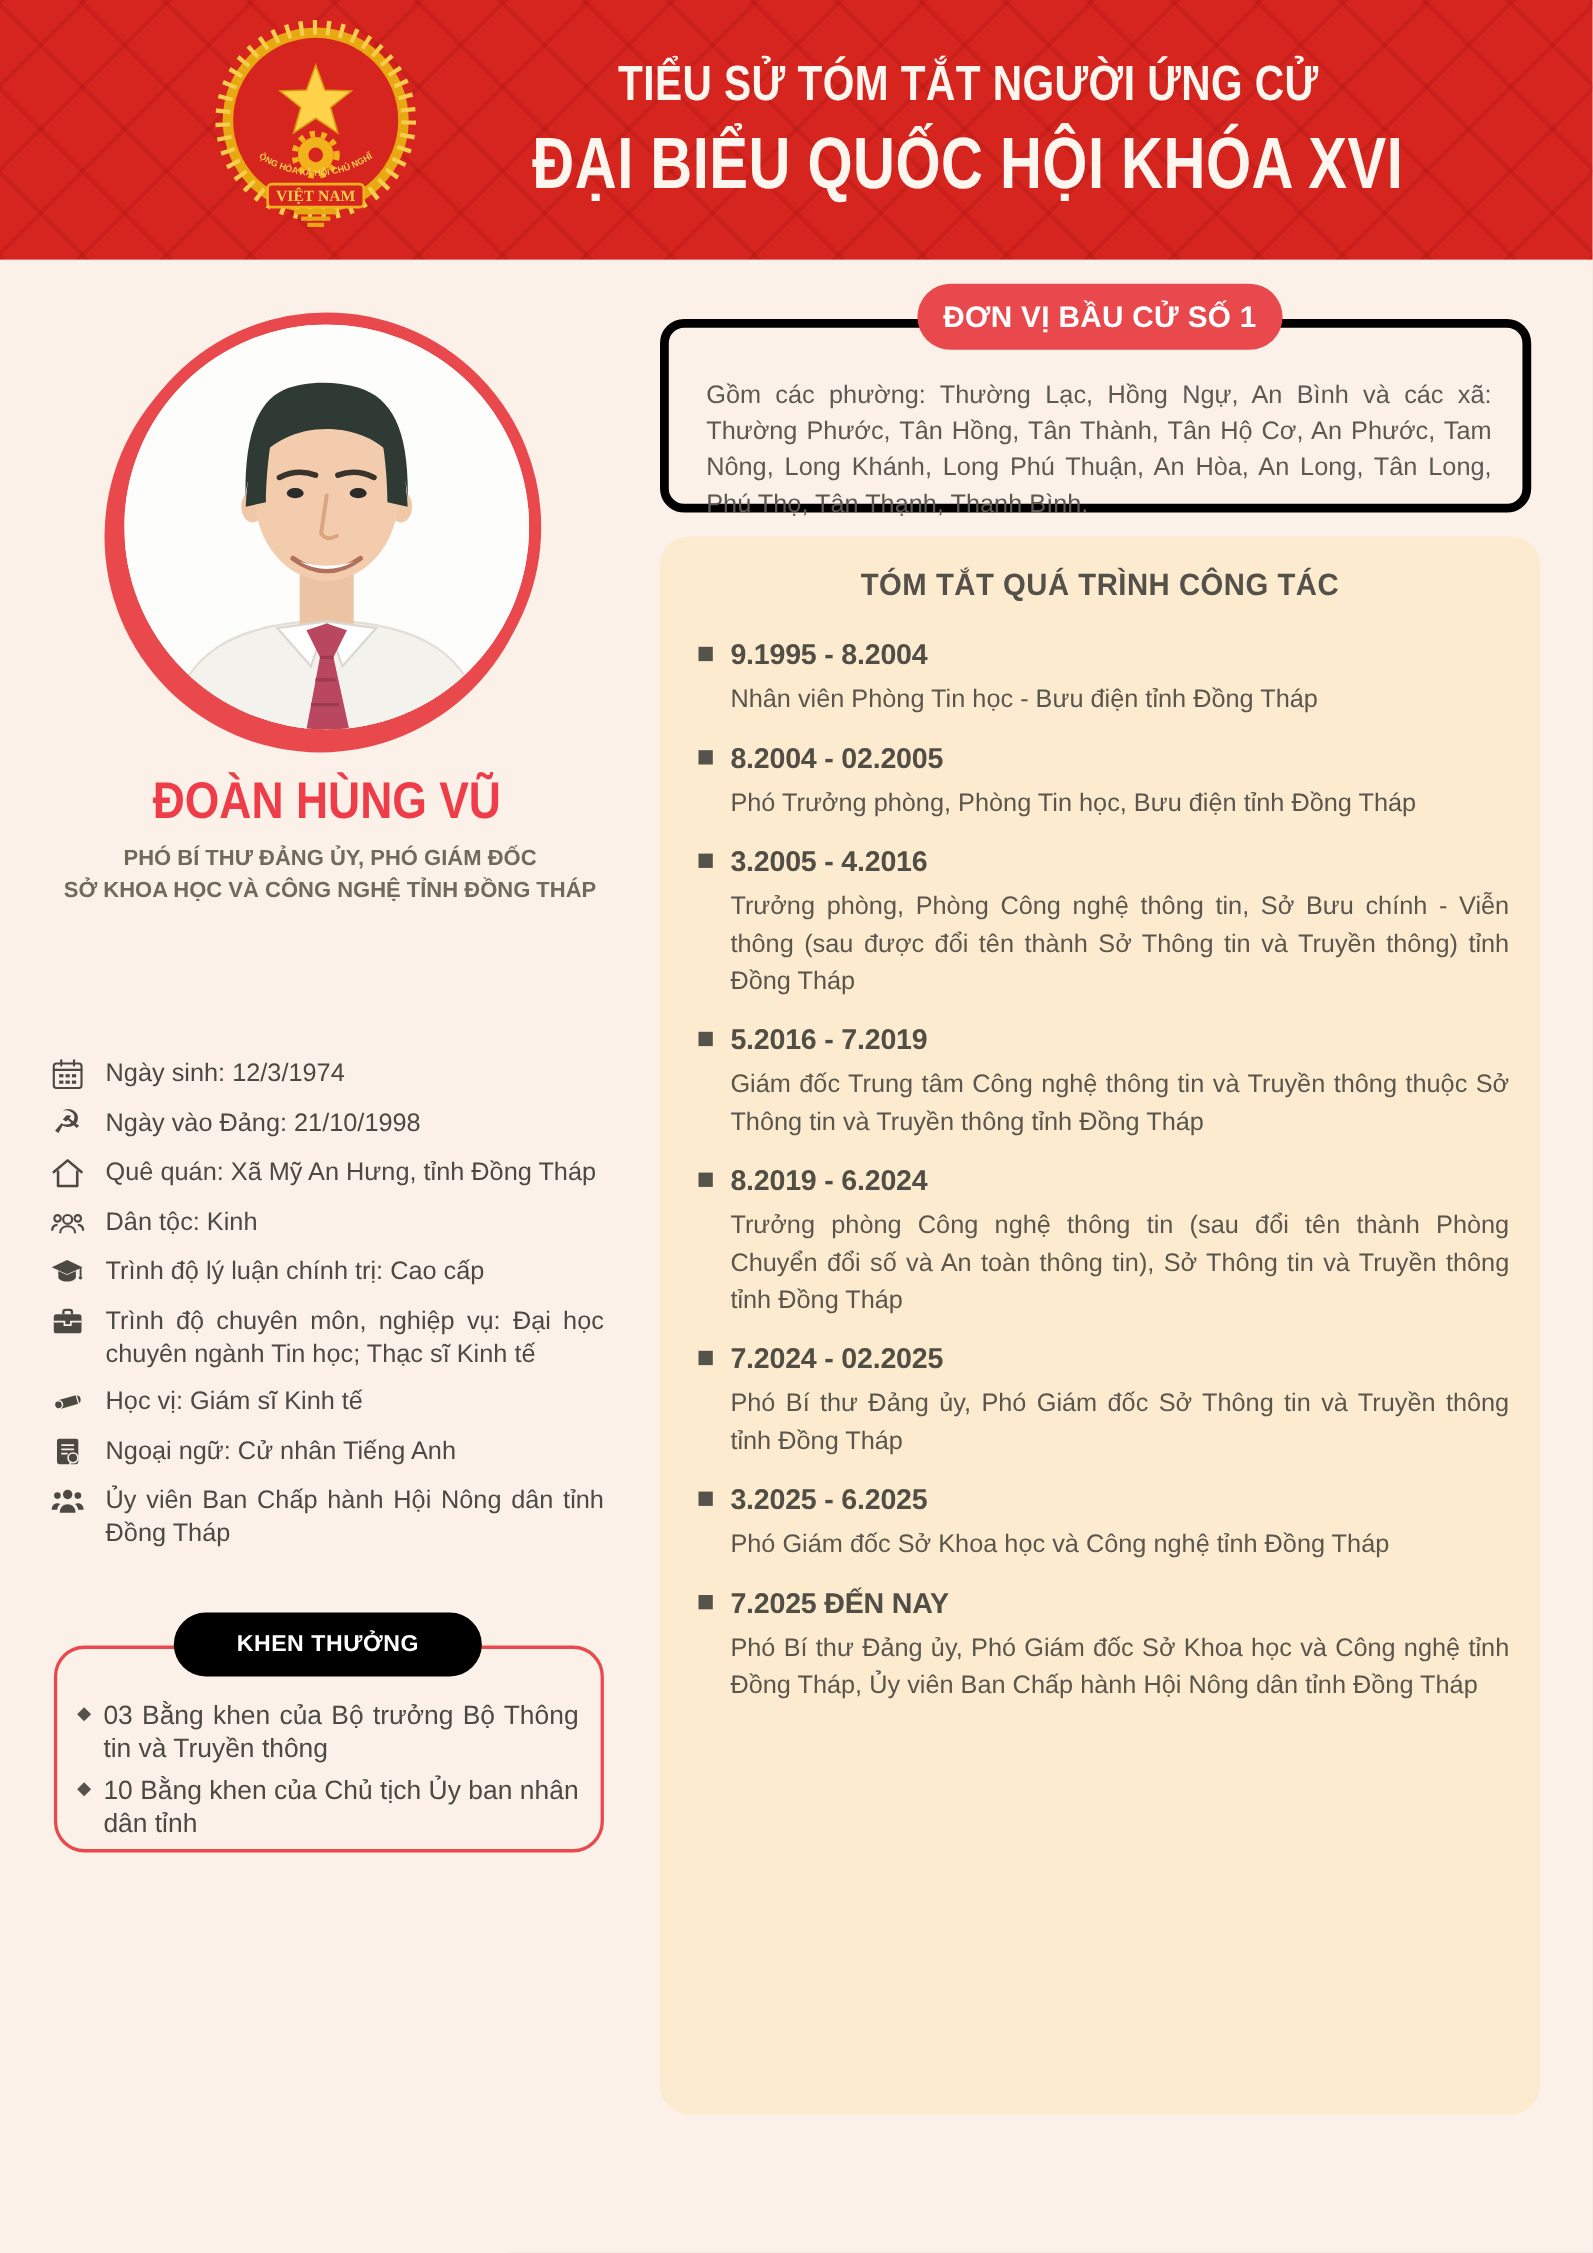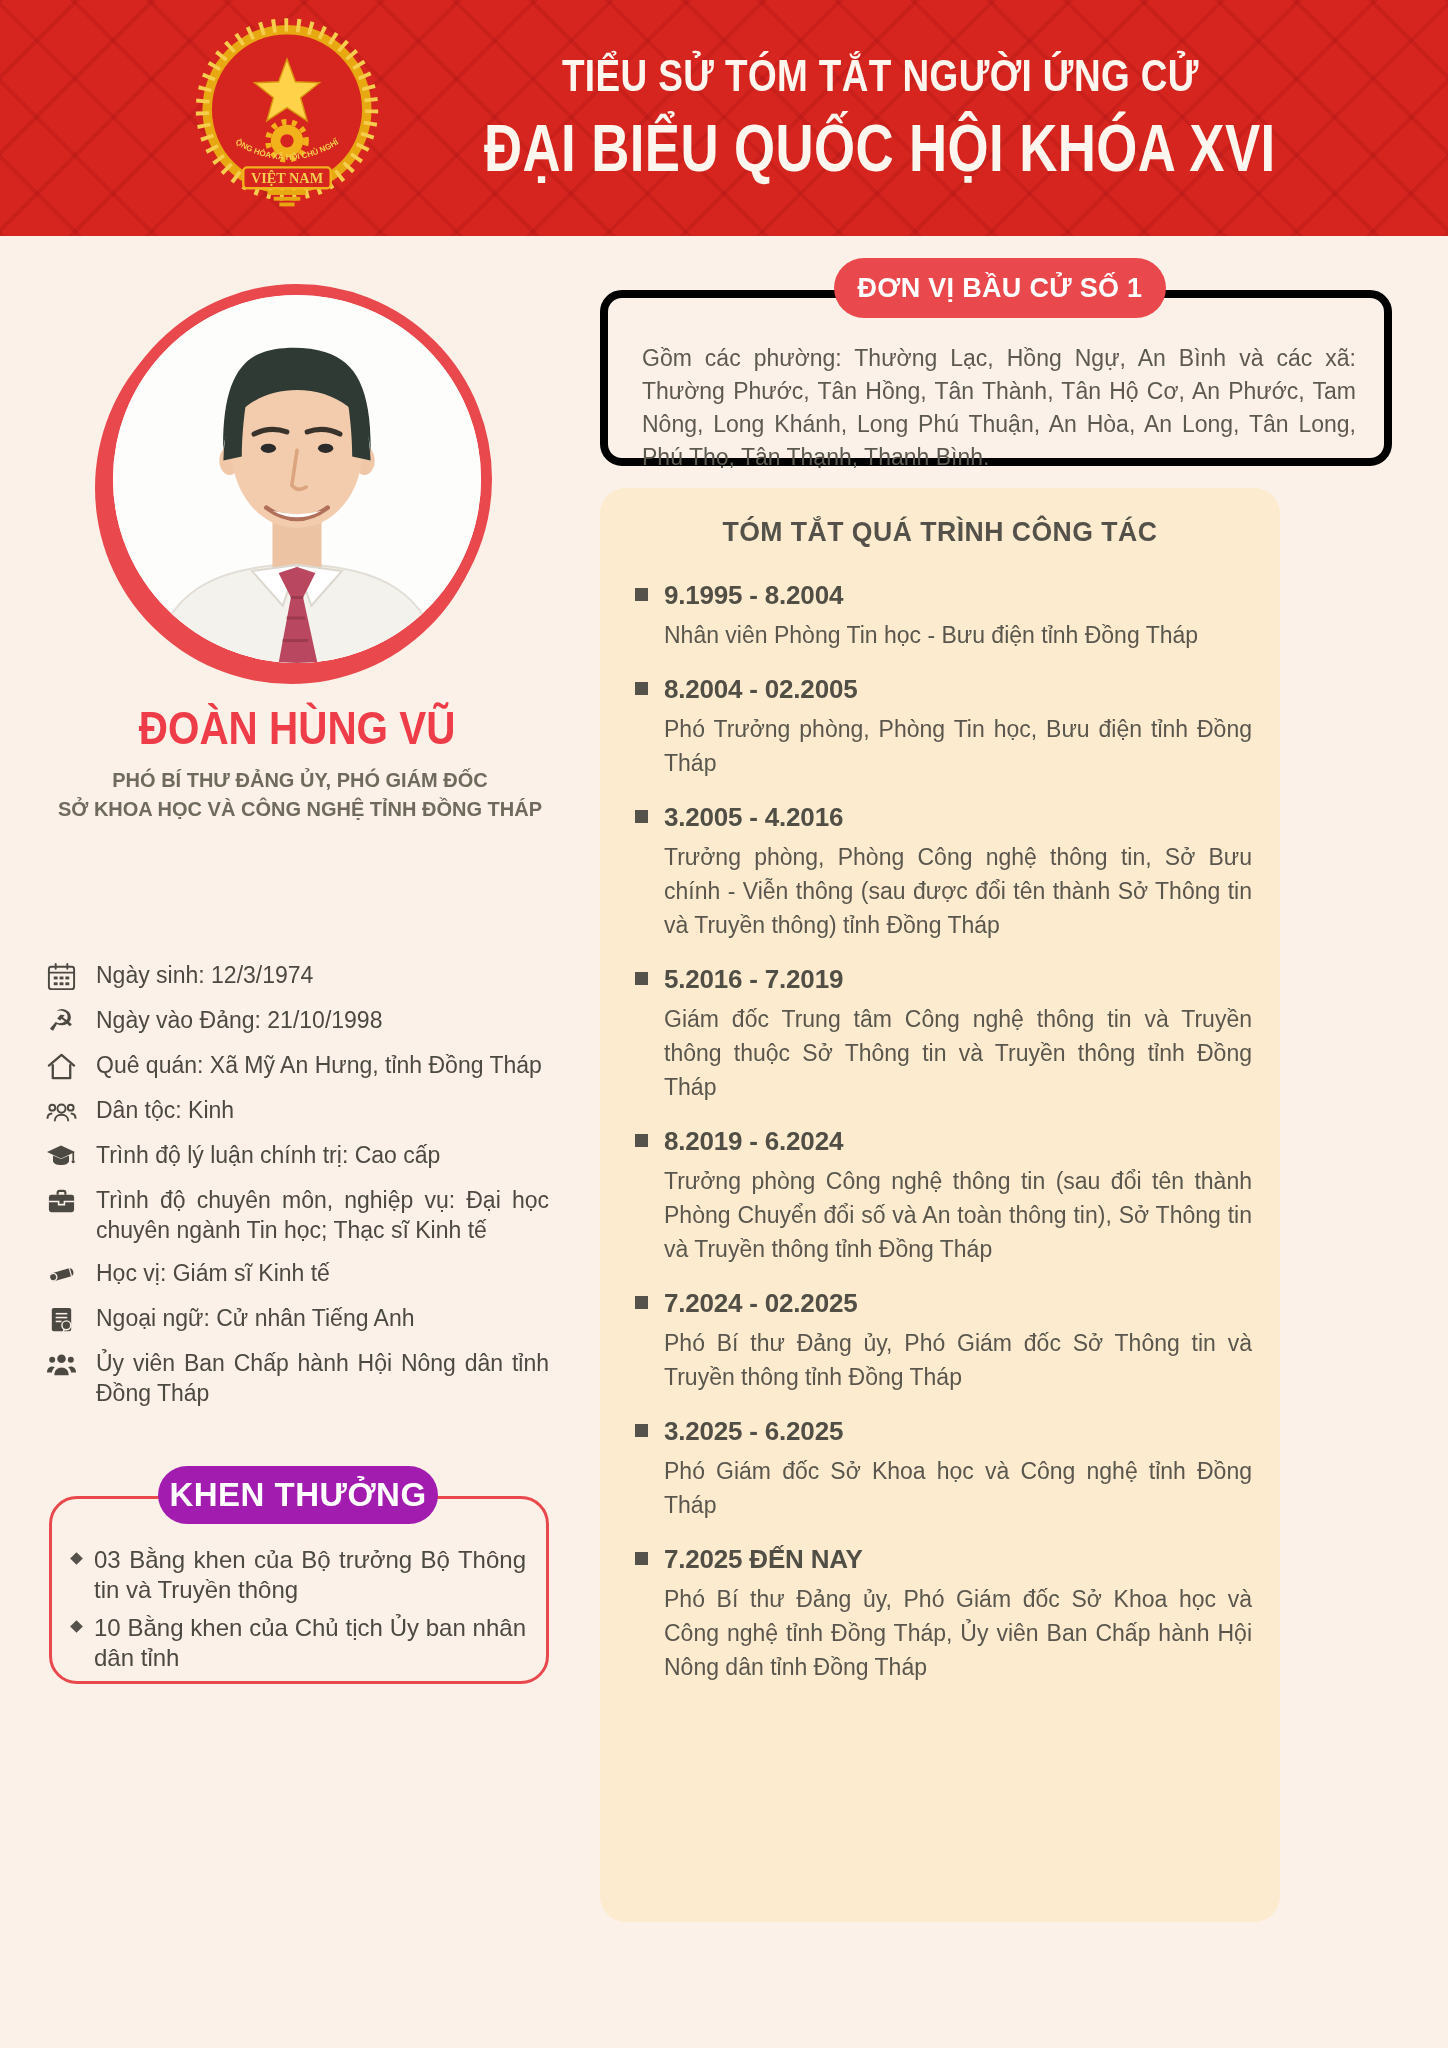--- a/index.html
+++ b/index.html
@@ -47,40 +47,40 @@
   .info-icon .glyph{font-family:"DejaVu Sans",sans-serif;font-size:30px;line-height:30px;color:#4c4942;}
   .info-text{font-size:23px;line-height:30px;color:#4c4942;text-align:justify;}
   
   .awards-box{
     position:absolute;left:49px;top:1496px;width:500px;height:188px;box-sizing:border-box;
     border:3px solid #e9494d;border-radius:28px;background:transparent;
     padding:46px 20px 0 16px;
   }
   .awards-badge{
     position:absolute;left:158px;top:1466px;width:280px;height:58px;border-radius:29px;
-    background:#a21caf;color:#fff;font-size:33px;font-weight:bold;
+    background:#000000;color:#fff;font-size:21px;font-weight:bold;
     display:flex;align-items:center;justify-content:center;letter-spacing:.5px;
   }
   .award-item{position:relative;padding-left:26px;margin-bottom:8px;
     font-size:24px;line-height:30px;color:#4c4942;text-align:justify;}
   .diamond{position:absolute;left:4px;top:9px;width:9px;height:9px;background:#55524b;transform:rotate(45deg);}
   
   .election-box{
     position:absolute;left:600px;top:290px;width:792px;height:176px;box-sizing:border-box;
     border:8px solid #000000;border-radius:22px;padding:44px 28px 0 34px;
   }
   .election-badge{
     position:absolute;left:834px;top:258px;width:332px;height:60px;border-radius:30px;
     background:#e9494d;color:#fff;font-size:27px;font-weight:bold;
     display:flex;align-items:center;justify-content:center;letter-spacing:.3px;
   }
   .election-text{font-size:23px;line-height:33px;color:#5c5951;text-align:justify;font-weight:500;}
   
   .career-panel{
-    position:absolute;left:600px;top:488px;width:680px;height:1434px;
+    position:absolute;left:600px;top:488px;width:800px;height:1434px;
     background:#fcebce;border-radius:26px;box-sizing:border-box;padding-top:28px;
   }
   .career-title{text-align:center;color:#54514a;font-size:28px;font-weight:bold;}
   .career-title span{display:inline-block;transform:scaleX(.95);white-space:nowrap;letter-spacing:.5px;}
   .career-list{margin:32px 28px 0 33px;}
   .career-entry{position:relative;padding-left:31px;margin-bottom:22px;}
   .sq{position:absolute;left:2px;top:8px;width:13px;height:13px;background:#55524b;}
   .period{font-size:26px;font-weight:bold;color:#514e46;margin-bottom:7px;letter-spacing:-.2px;}
   .role{font-size:23px;line-height:34px;color:#5a564e;text-align:justify;}
 </style>

